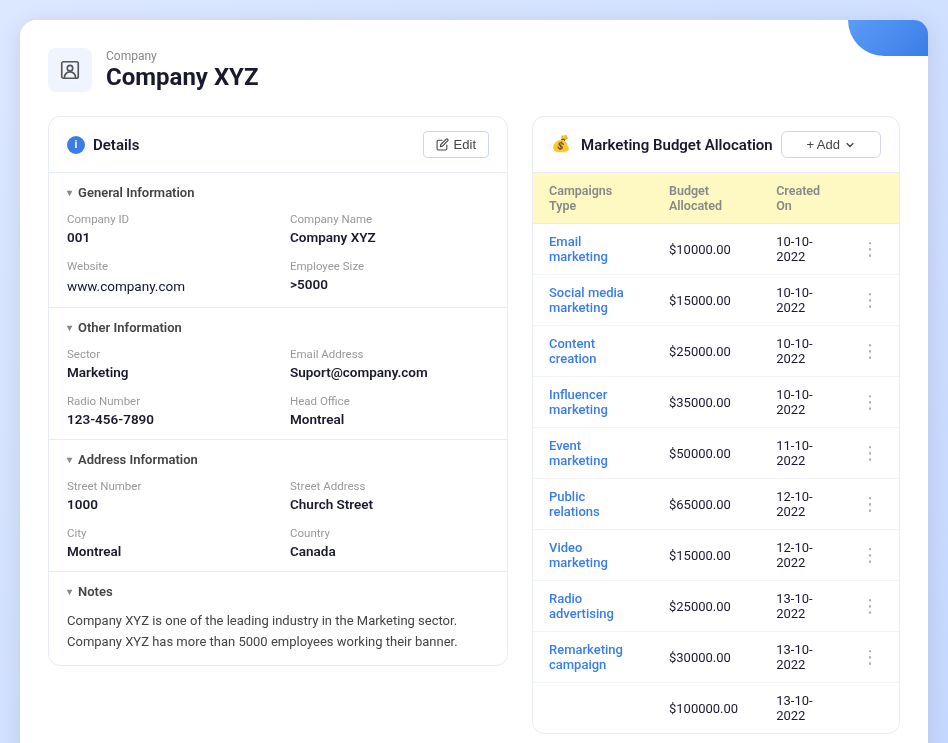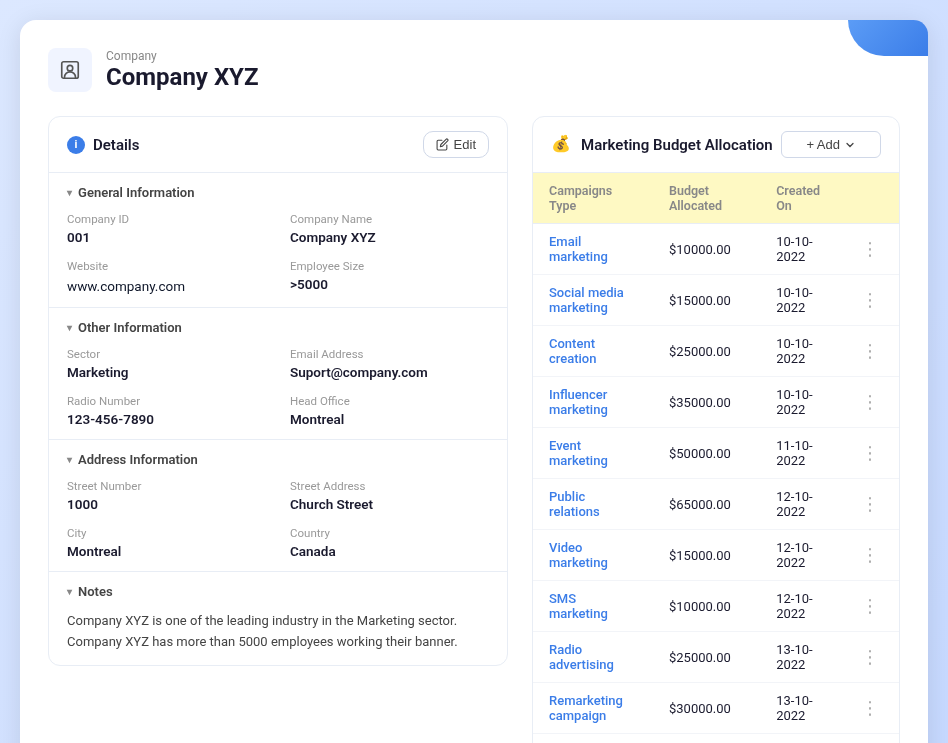--- a/index.html
+++ b/index.html
@@ -92,21 +92,21 @@
       border-radius: 50%;
       background: #3b7de8;
       color: #fff;
       font-size: 11px;
       font-weight: 700;
       display: flex; align-items: center; justify-content: center;
     }
     .edit-btn {
       display: flex; align-items: center; gap: 5px;
       border: 1px solid #d0d8e8;
-      border-radius: 10px;
+      border-radius: 4px;
       padding: 5px 12px;
       font-size: 13px;
       color: #444;
       background: #fff;
       cursor: pointer;
     }
 
     
     .group {
       border-bottom: 1px solid #e8edf5;
@@ -434,30 +434,20 @@
         <a class="campaign-link" href="#">Video marketing</a>
       </td>
       <td>$15000.00</td>
       <td>12-10-2022</td>
       <td>
         <span class="more-btn">⋮</span>
       </td>
     </tr>
             <tr>
       <td>
-        <a class="campaign-link" href="#">SMS marketing</a>
-      </td>
-      <td>$10000.00</td>
-      <td>12-10-2022</td>
-      <td>
-        <span class="more-btn">⋮</span>
-      </td>
-    </tr>
-            <tr>
-      <td>
         <a class="campaign-link" href="#">Radio advertising</a>
       </td>
       <td>$25000.00</td>
       <td>13-10-2022</td>
       <td>
         <span class="more-btn">⋮</span>
       </td>
     </tr>
             <tr>
       <td>

